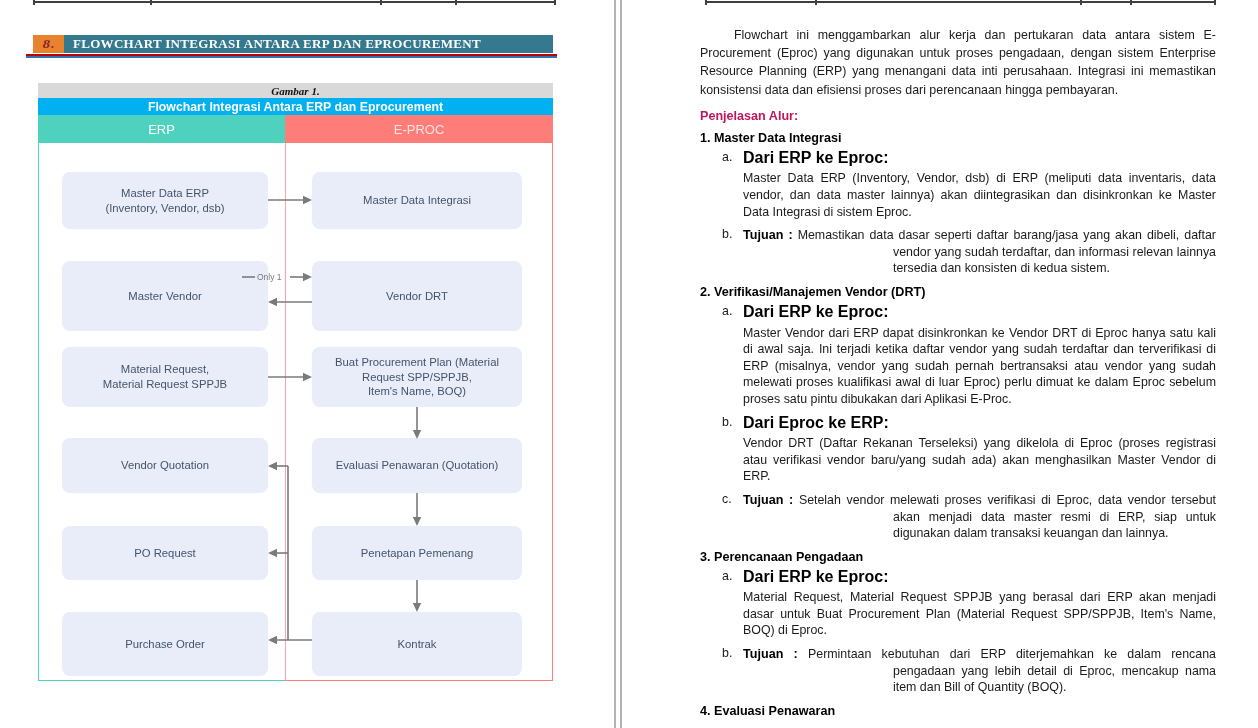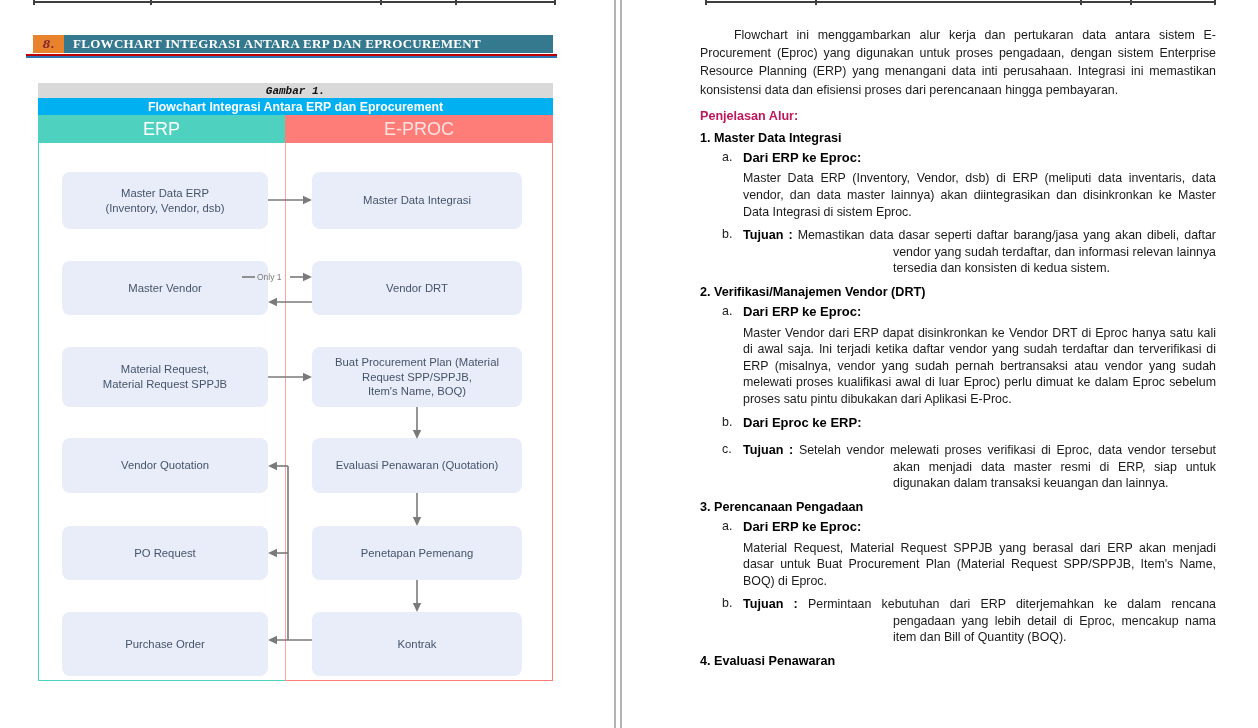--- a/index.html
+++ b/index.html
@@ -21,52 +21,52 @@
   .sec-bar{position:absolute;left:64px;top:35px;width:489px;height:18px;background:#35798e;
            color:#ffffff;font-family:"Liberation Serif",serif;font-weight:bold;font-size:13px;
            letter-spacing:.3px;display:flex;align-items:center;padding-left:9px;box-sizing:border-box;}
   .sec-underline-red{position:absolute;left:26px;top:53.5px;width:531px;height:2.5px;background:#c00000;}
   .sec-underline-blue{position:absolute;left:26px;top:56px;width:531px;height:1.5px;background:#2e75b6;}
 
   
   .figure{position:absolute;left:38px;top:83px;width:515px;height:598px;}
   .fig-caption{position:absolute;left:0;top:0;width:100%;height:15px;background:#d9d9d9;
                display:flex;align-items:center;justify-content:center;
-               font-family:Liberation Mono, monospace;font-style:italic;font-weight:600;font-size:11px;color:#111;}
+               font-family:Liberation Serif, serif;font-style:italic;font-weight:600;font-size:11px;color:#111;}
   .fig-title{position:absolute;left:0;top:15px;width:100%;height:17px;background:#00b0f0;
              display:flex;align-items:center;justify-content:center;
              color:#fff;font-weight:bold;font-size:12.3px;}
   .colhead{position:absolute;top:32px;height:28px;display:flex;align-items:center;justify-content:center;
-           font-size:18px;}
+           font-size:13px;}
   .colhead.erp{left:0;width:247px;background:#4fd1c0;color:#ffffff;}
   .colhead.eproc{left:247px;width:268px;background:#ff7d79;color:#ffe3e0;}
   .fig-body-left{position:absolute;left:0;top:60px;width:247px;height:538px;box-sizing:border-box;
                  border-left:1px solid #4fd1c0;border-bottom:1px solid #4fd1c0;background:#fff;}
   .fig-body-right{position:absolute;left:247px;top:60px;width:268px;height:538px;box-sizing:border-box;
                   border-right:1px solid #ff7d79;border-bottom:1px solid #ff7d79;
                   border-left:1px solid #ffa49e;background:#fff;}
   .fbox{position:absolute;background:#e9edfa;border-radius:8px;color:#44546a;font-size:11.3px;
         line-height:1.32;display:flex;align-items:center;justify-content:center;text-align:center;
         white-space:pre-line;box-sizing:border-box;padding:2px 8px;}
   .fbox.l{left:24px;width:206px;}
   .fbox.r{left:274px;width:210px;}
-  .r1{top:89px;height:57px;}  .r2{top:178px;height:54px;} .r3{top:264px;height:60px;}
+  .r1{top:89px;height:57px;}  .r2{top:178px;height:70px;} .r3{top:264px;height:60px;}
   .r4{top:355px;height:55px;} .r5{top:443px;height:54px;} .r6{top:529px;height:64px;}
   .arrows{position:absolute;left:0;top:0;width:515px;height:598px;pointer-events:none;}
 
   
   .page-right{position:absolute;left:624px;top:0;width:634px;height:728px;box-sizing:border-box;
               padding:6px 42px 0 76px;color:#1b1b1b;}
   .intro{font-size:12.4px;line-height:18.2px;text-align:justify;text-indent:34px;margin:20px 0 10px 0;}
   .h-bold{font-weight:bold;font-size:12.6px;margin:8px 0 6px 0;color:#be185d;}
   .sec-title{font-weight:bold;font-size:12.6px;margin:8px 0 5px 0;color:#000;}
   .item{display:flex;margin:5px 0 7px 22px;}
   .item-letter{flex:0 0 21px;font-size:12.4px;}
   .item-body{flex:1;font-size:12.4px;line-height:16.6px;}
-  .item-heading{font-weight:bold;font-size:13px;margin-bottom:4px;color:#000;}
+  .item-heading{font-weight:bold;font-size:16px;margin-bottom:4px;color:#000;}
   .item-para{text-align:justify;}
   .hang{display:block;padding-left:150px;text-indent:-150px;text-align:justify;}
   .hang b{font-size:12.6px;color:#000;}
 </style>
 </head>
 <body>
 
 <div class="canvas">
 
   <div class="page-left">
@@ -213,20 +213,21 @@
         <span class="item-letter">a.</span>
         <div class="item-body">
           <div class="item-heading">Dari ERP ke Eproc:</div>
           <div class="item-para">Master Vendor dari ERP dapat disinkronkan ke Vendor DRT di Eproc hanya satu kali di awal saja. Ini terjadi ketika daftar vendor yang sudah terdaftar dan terverifikasi di ERP (misalnya, vendor yang sudah pernah bertransaksi atau vendor yang sudah melewati proses kualifikasi awal di luar Eproc) perlu dimuat ke dalam Eproc sebelum proses satu pintu dibukakan dari Aplikasi E-Proc.</div>
         </div>
       </div>
       <div class="item">
         <span class="item-letter">b.</span>
         <div class="item-body">
           <div class="item-heading">Dari Eproc ke ERP:</div>
+          <div class="item-para">Vendor DRT (Daftar Rekanan Terseleksi) yang dikelola di Eproc (proses registrasi atau verifikasi vendor baru/yang sudah ada) akan menghasilkan Master Vendor di ERP.</div>
         </div>
       </div>
       <div class="item">
         <span class="item-letter">c.</span>
         <div class="item-body hang">
           <b>Tujuan :</b>
           <span>Setelah vendor melewati proses verifikasi di Eproc, data vendor tersebut akan menjadi data master resmi di ERP, siap untuk digunakan dalam transaksi keuangan dan lainnya.</span>
         </div>
       </div>
     </div>

